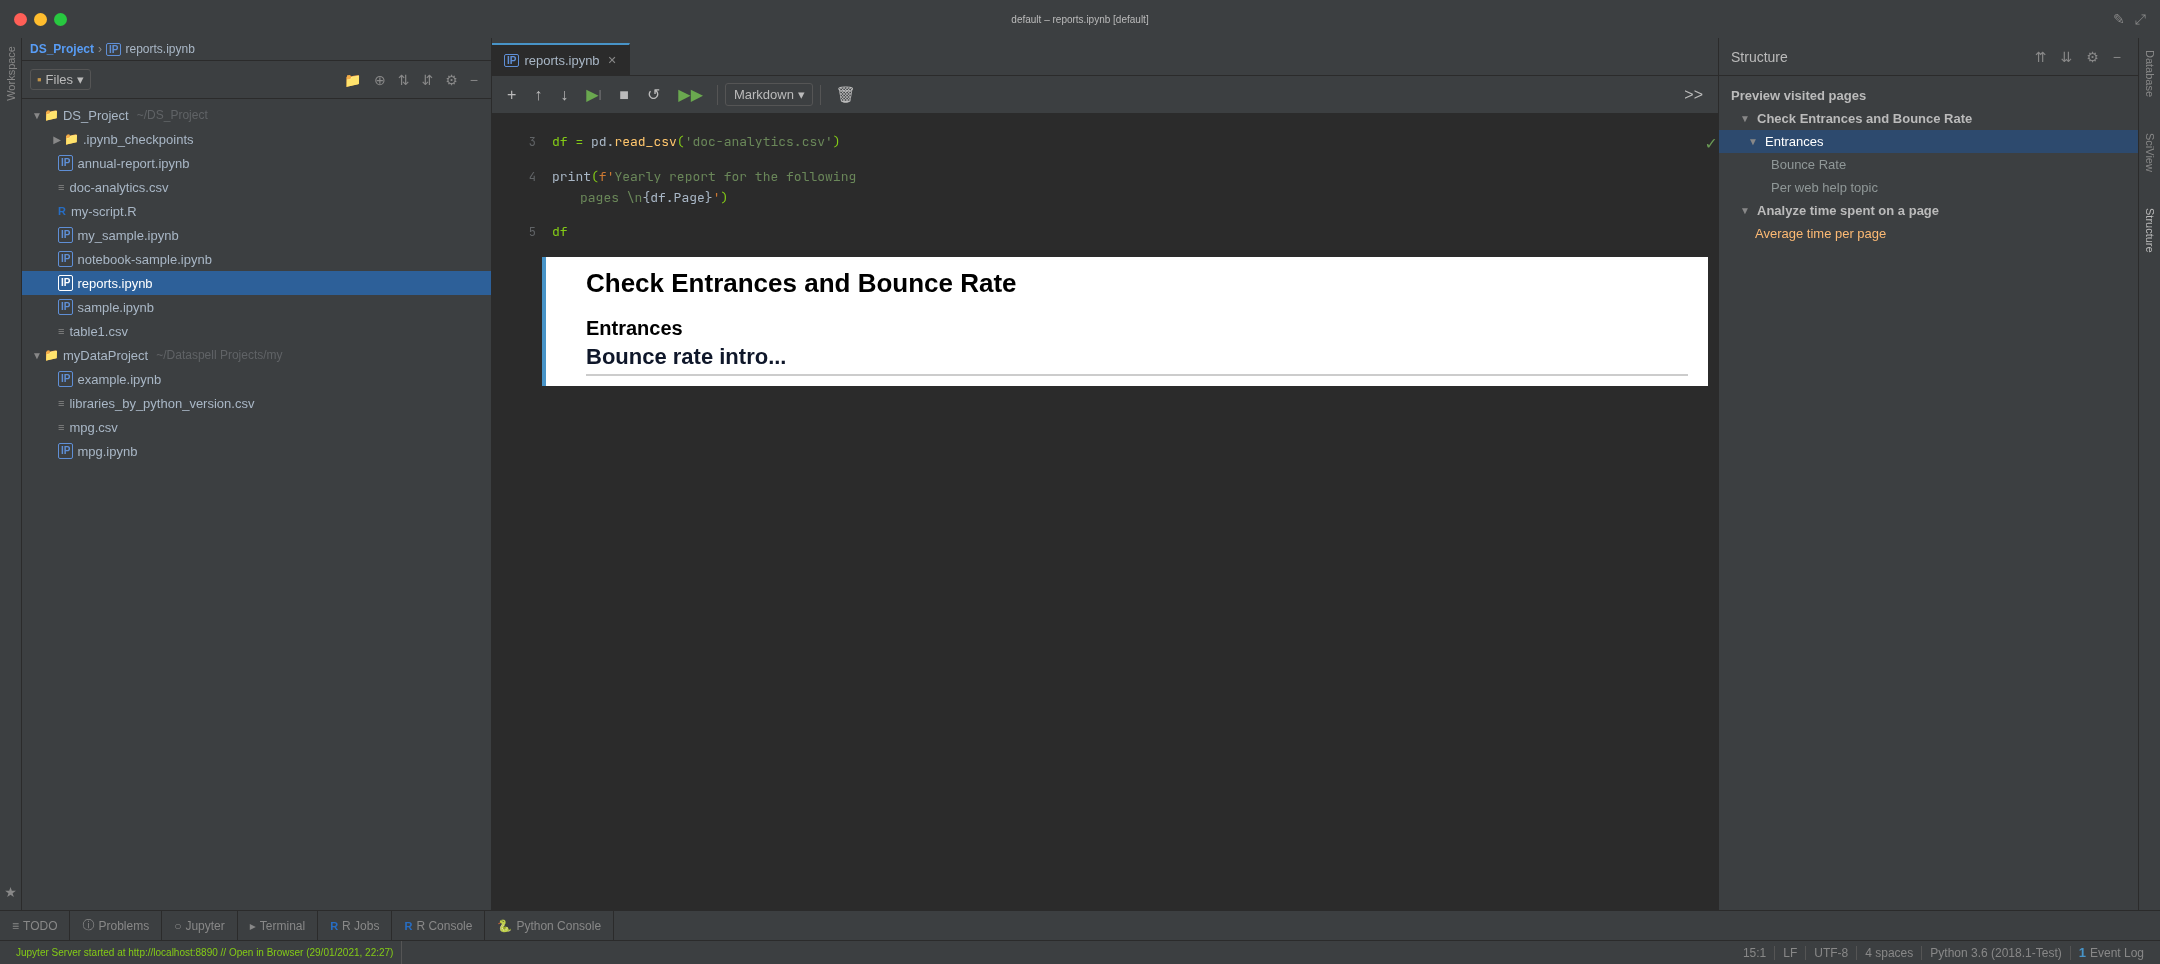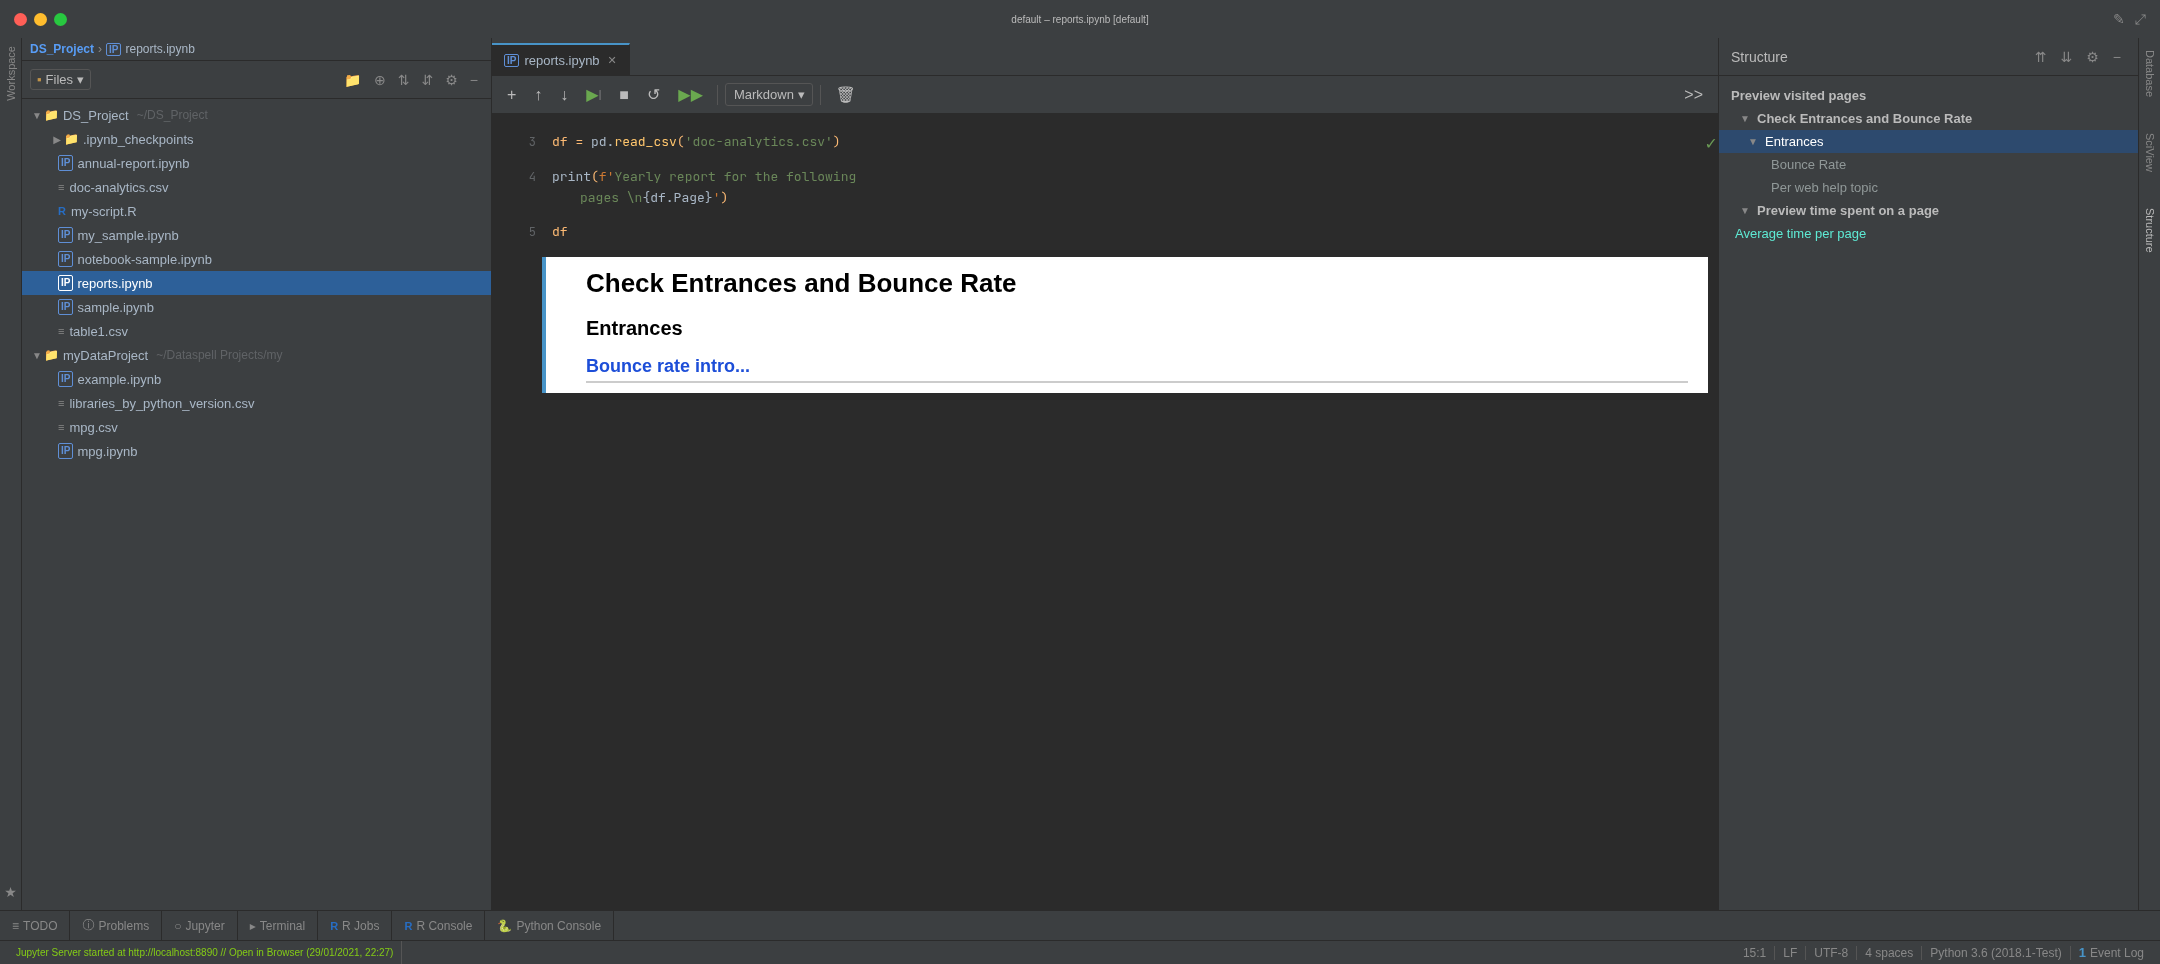--- a/index.html
+++ b/index.html
@@ -235,21 +235,21 @@
     .code-cell .cell-body {
       font-family: 'JetBrains Mono', 'Courier New', monospace;
       font-size: 13px;
       line-height: 1.6;
     }
     .fn { color: #a9b7c6; }
     .method { color: #ffc66d; }
     .str { color: #6a8759; }
     .fstr { color: #cc7832; }
     .fstr-brace { color: #a9b7c6; }
-    .plain { color: #fdba74; }
+    .plain { color: #84cc16; }
 
     .cell-check { color: #6a9955; margin-top: 8px; font-size: 16px; }
 
     
     .markdown-cell {
       padding: 10px 20px 10px 40px;
       border-left: 4px solid #4894c8;
       margin: 8px 0 8px 50px;
       background: #fff;
       color: #000;
@@ -311,21 +311,21 @@
       padding: 4px 12px;
       cursor: pointer;
       color: #a9b7c6;
       font-size: 13px;
       display: flex;
       align-items: center;
       gap: 6px;
     }
     .struct-item.header-item { font-weight: 600; color: #bbb; }
     .struct-item.section-item { padding-left: 20px; font-weight: 600; color: #bbb; font-size: 13px; }
-    .struct-item.subsection-item { padding-left: 16px; color: #5eead4; }
+    .struct-item.subsection-item { padding-left: 36px; color: #fdba74; }
     .struct-item.sub-subsection { padding-left: 52px; color: #909898; }
 
     .struct-arrow { font-size: 10px; color: #888; width: 12px; }
 
     
     .right-edge {
       width: 22px;
       background: #3c3f41;
       border-left: 1px solid #2b2b2b;
       flex-shrink: 0;
@@ -612,21 +612,21 @@
       <div class="cell code-cell">
         <div class="cell-gutter">5</div>
         <div class="cell-body">
           <span class="plain">df</span>
         </div>
       </div>
 
       <div class="markdown-cell" style="margin-right:10px;">
         <h2>Check Entrances and Bounce Rate</h2>
         <h3>Entrances</h3>
-        <div class="partial-heading" style="margin-top:16px;font-size:18px;font-weight:700;color:#1d4ed8;border-bottom:2px solid #ccc;padding-bottom:4px;">Bounce rate intro...</div>
+        <div class="partial-heading" style="margin-top:4px;font-size:22px;font-weight:700;color:#0f172a;border-bottom:2px solid #ccc;padding-bottom:4px;">Bounce rate intro...</div>
       </div>
 
     </div>
 
     <div class="scroll-indicator">
       
     </div>
 
   </div>
 
@@ -660,21 +660,21 @@
       <div class="struct-item sub-subsection">
         <span>Bounce Rate</span>
       </div>
 
       <div class="struct-item sub-subsection">
         <span>Per web help topic</span>
       </div>
 
       <div class="struct-item section-item">
         <span class="struct-arrow">▼</span>
-        <span>Preview time spent on a page</span>
+        <span>Analyze time spent on a page</span>
       </div>
 
       <div class="struct-item subsection-item">
         <span>Average time per page</span>
       </div>
 
     </div>
   </div>
 
   <div class="right-edge">

